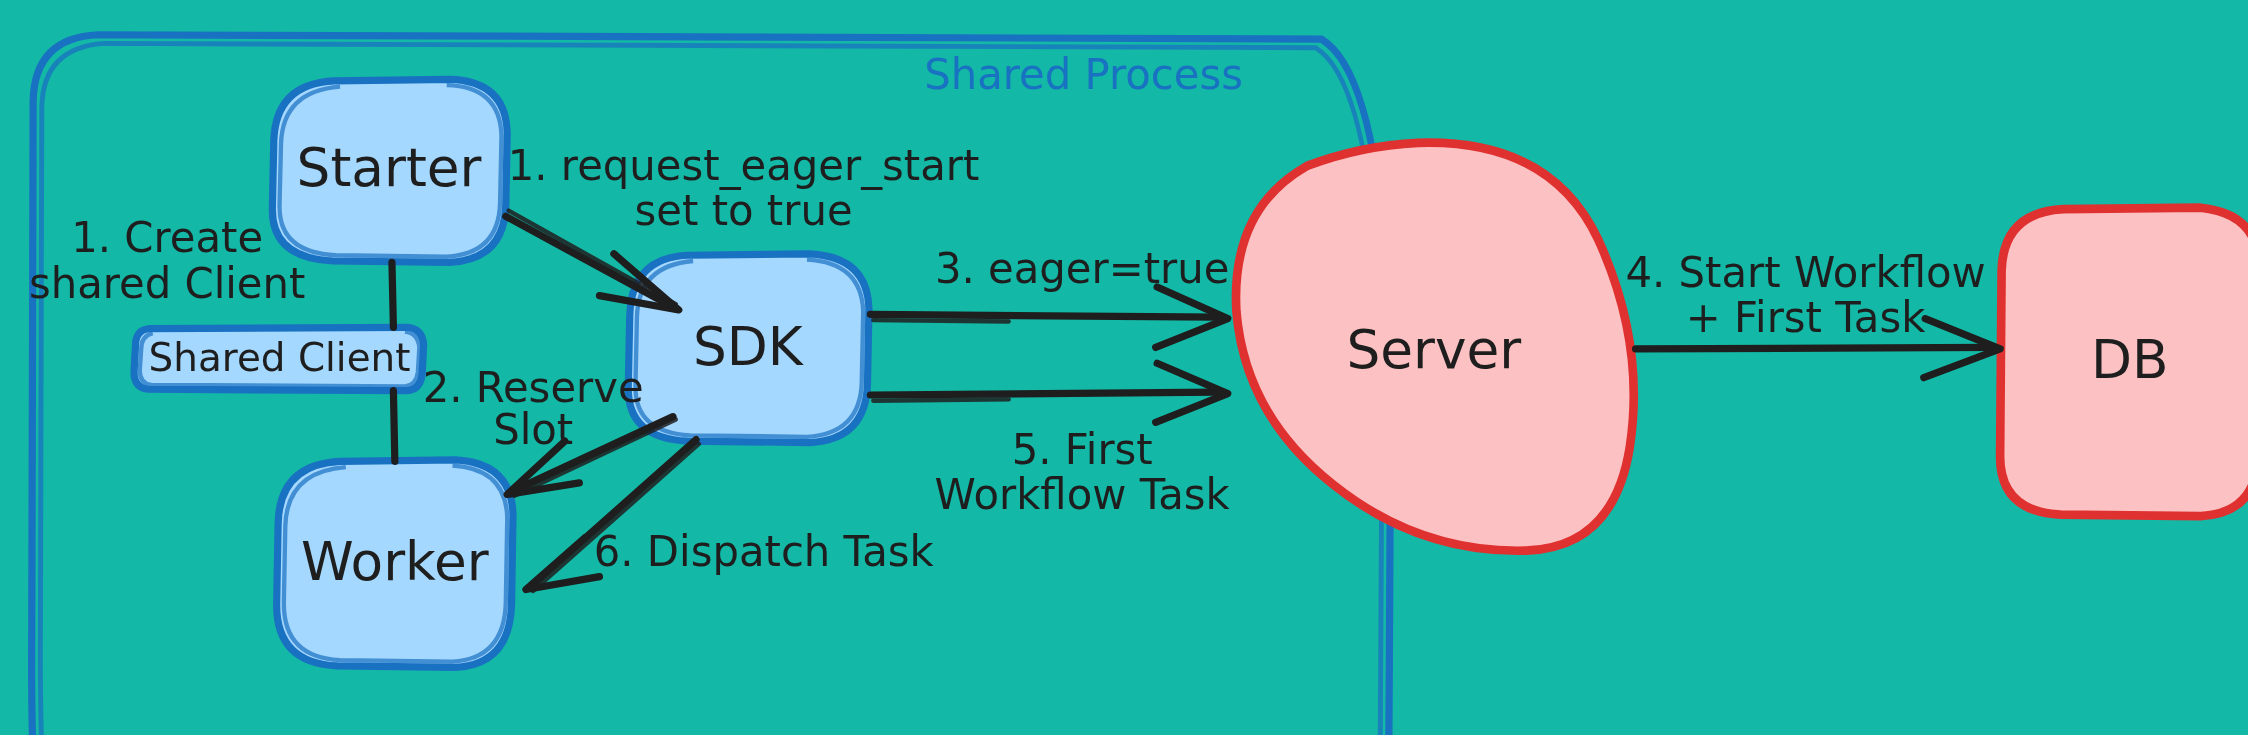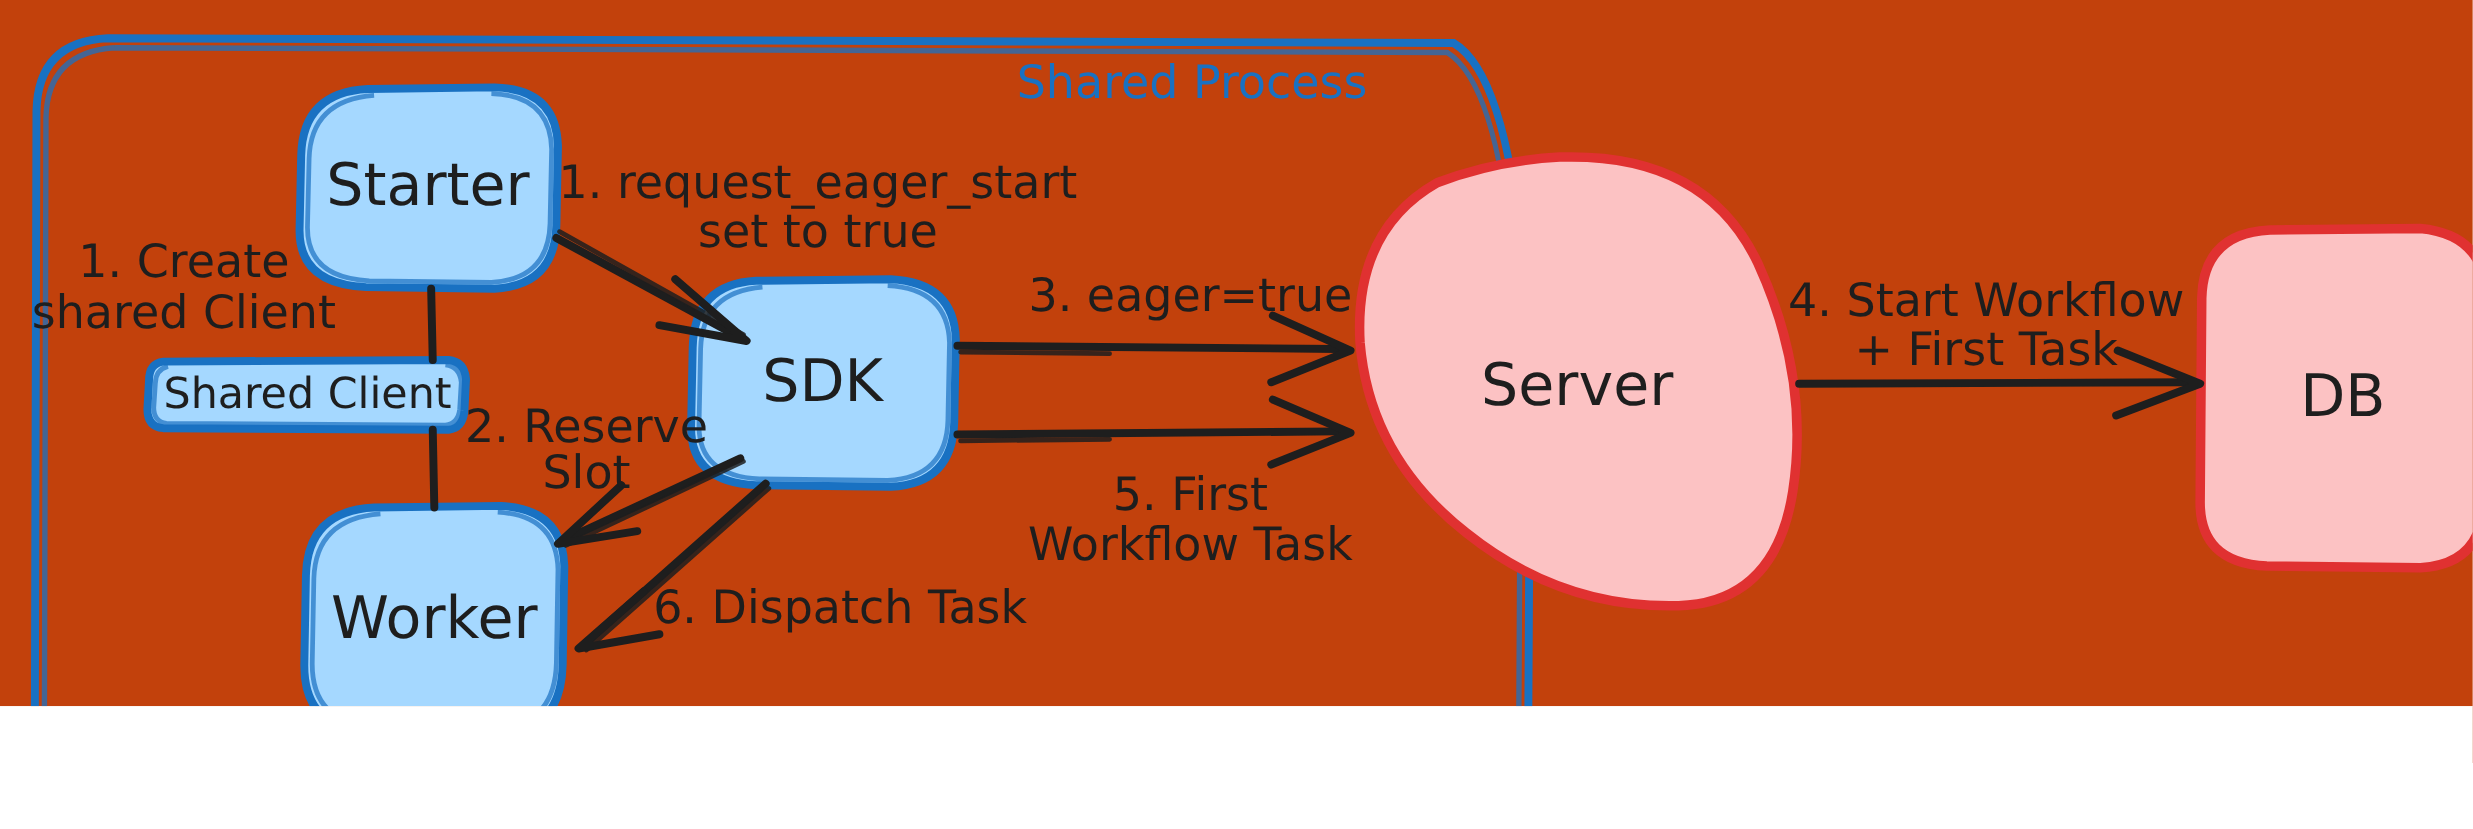--- a/index.html
+++ b/index.html
@@ -6,22 +6,22 @@
     margin: 0;
     padding: 0;
     background: #ffffff;
   }
   body {
     font-family: "DejaVu Sans", sans-serif;
   }
   #canvas {
     position: relative;
     width: 2248px;
-    height: 642px;
-    background: #c2410c;
+    height: 735px;
+    background: #14b8a6;
     overflow: hidden;
   }
   svg.diagram {
     position: absolute;
     left: 0;
     top: 0;
     width: 2248px;
     height: 754px;
   }
   .node-fill-blue { fill: #a5d8ff; }

